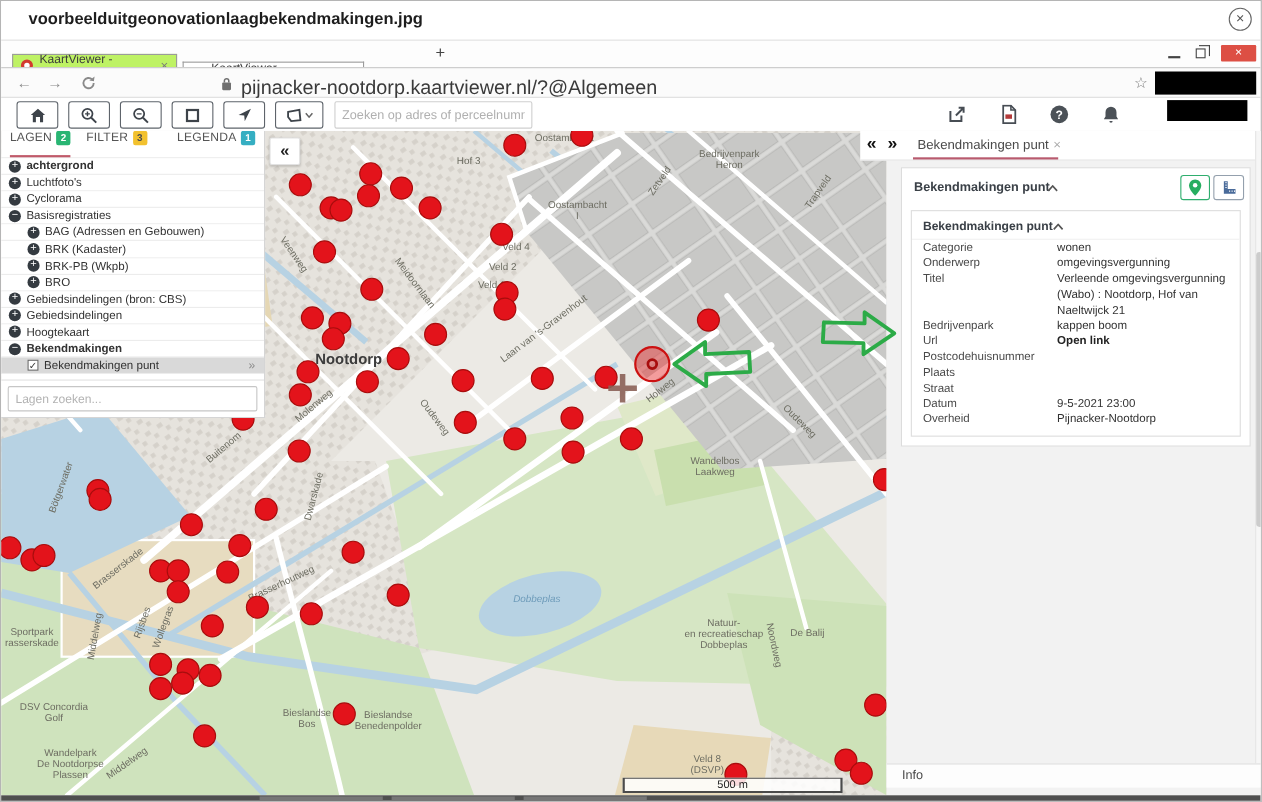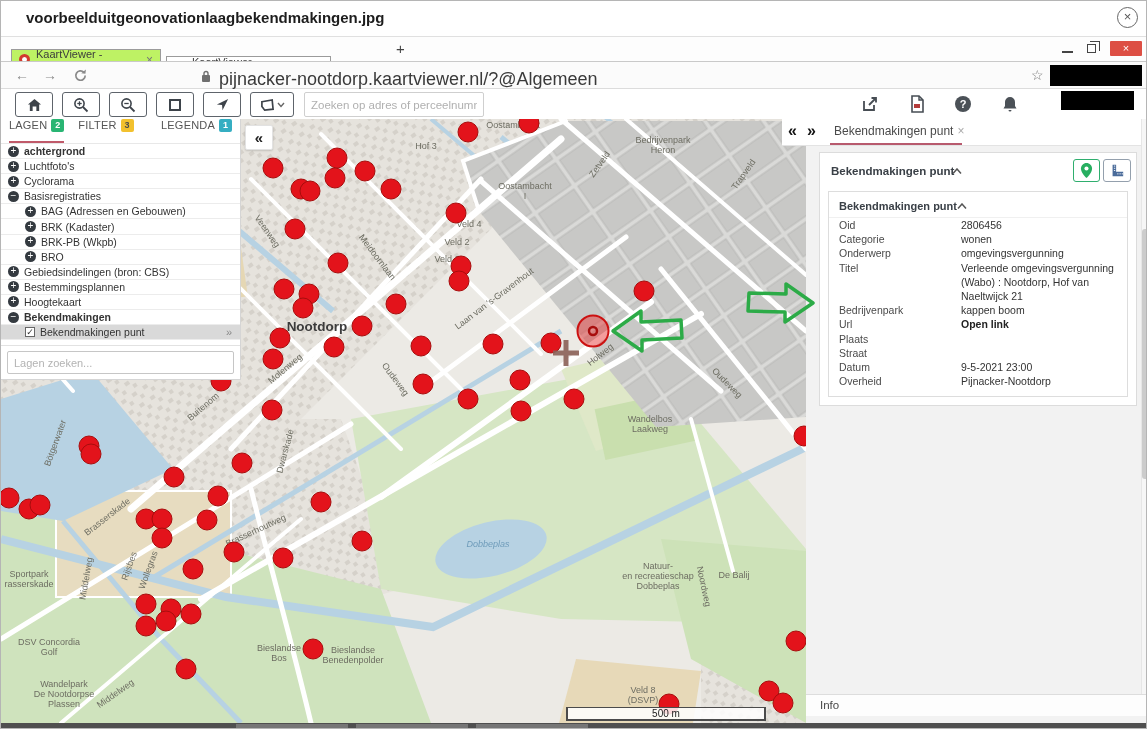--- a/index.html
+++ b/index.html
@@ -442,21 +442,21 @@
           <div class="tree-row ind">
             <span class="pm">+</span>
             <span class="tl">BRO</span>
           </div>
           <div class="tree-row">
             <span class="pm">+</span>
             <span class="tl">Gebiedsindelingen (bron: CBS)</span>
           </div>
           <div class="tree-row">
             <span class="pm">+</span>
-            <span class="tl">Bestemmingsplannen</span>
+            <span class="tl">Gebiedsindelingen</span>
           </div>
           <div class="tree-row">
             <span class="pm">+</span>
             <span class="tl">Hoogtekaart</span>
           </div>
           <div class="tree-row">
             <span class="pm">−</span>
             <span class="tl bold">Bekendmakingen</span>
           </div>
           <div class="tree-row sel ind">
@@ -505,42 +505,42 @@
         </div>
         <div class="rp-inner">
           <div class="rp-inner-head">
             <span class="rp-inner-title">Bekendmakingen punt</span>
             <svg class="rp-caret" style="left:128px;top:11px;position:absolute;" width="10" height="7" viewBox="0 0 10 7">
               <polyline points="1,5.5 5,1 9,5.5" fill="none" stroke="#555" stroke-width="1.5"></polyline>
             </svg>
           </div>
           <div>
               <div class="frow">
-                <div class="flab">Oid</div>
-                <div class="fval">2806456</div>
-              </div>
-              <div class="frow">
                 <div class="flab">Categorie</div>
                 <div class="fval">wonen</div>
               </div>
               <div class="frow">
                 <div class="flab">Onderwerp</div>
                 <div class="fval">omgevingsvergunning</div>
               </div>
               <div class="frow">
                 <div class="flab">Titel</div>
                 <div class="fval">Verleende omgevingsvergunning (Wabo) : Nootdorp, Hof van Naeltwijck 21</div>
               </div>
               <div class="frow">
                 <div class="flab">Bedrijvenpark</div>
                 <div class="fval">kappen boom</div>
               </div>
               <div class="frow">
                 <div class="flab">Url</div>
                 <div class="fval bold">Open link</div>
+              </div>
+              <div class="frow">
+                <div class="flab">Postcodehuisnummer</div>
+                <div class="fval"></div>
               </div>
               <div class="frow">
                 <div class="flab">Plaats</div>
                 <div class="fval"></div>
               </div>
               <div class="frow">
                 <div class="flab">Straat</div>
                 <div class="fval"></div>
               </div>
               <div class="frow">

